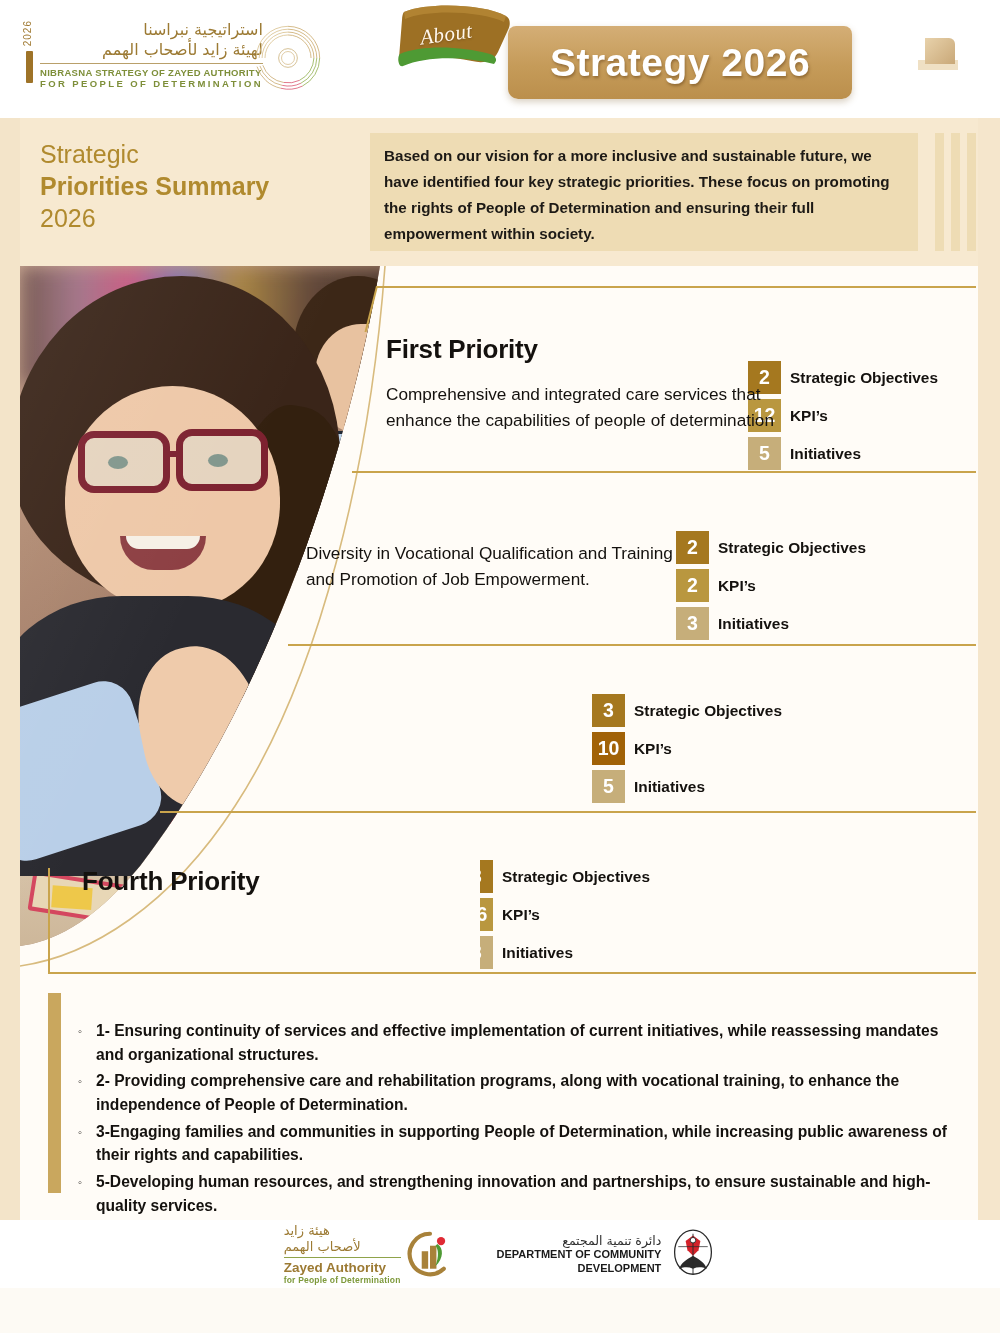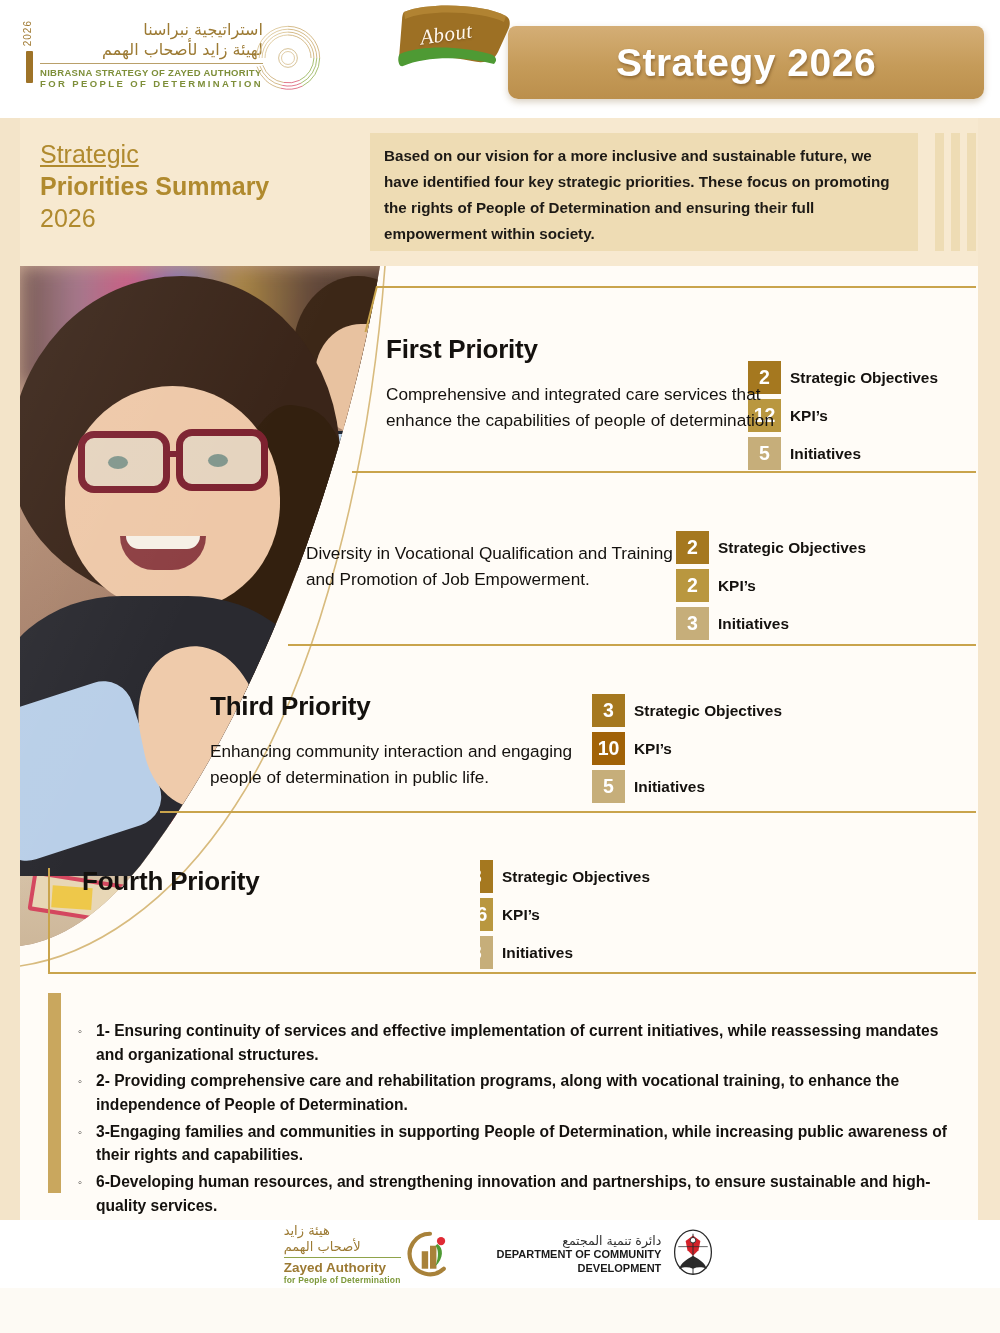--- a/index.html
+++ b/index.html
@@ -63,21 +63,21 @@
   }
   .about-text{
     position:absolute; left:22px; top:18px;
     font-size:21px; font-style:italic; color:#fff7ec;
     font-family:"Liberation Serif", serif;
     transform:rotate(-8deg); letter-spacing:.5px;
     text-shadow:0 1px 2px rgba(80,45,10,.45);
   }
   
   .title-banner{
-    position:absolute; left:508px; top:26px; width:476px; height:73px;
+    position:absolute; left:508px; top:26px; width:344px; height:73px;
     background:linear-gradient(180deg,#cfa濃 0%, #c8a163 100%);
     background:linear-gradient(180deg,#d4ae76 0%,#c59b59 55%,#bb8f4c 100%);
     border-radius:8px 8px 10px 10px;
     box-shadow:0 3px 7px rgba(120,85,35,.28);
     z-index:7;
     text-align:center;
   }
   .title-banner .ttl{
     position:absolute; inset:0; display:flex; align-items:center; justify-content:center;
     font-size:39px; font-weight:bold; color:#ffffff; letter-spacing:.5px;
@@ -95,21 +95,21 @@
 
   
   #intro{
     position:absolute; left:20px; top:118px; width:958px; height:148px;
     background:#f7e9d0; z-index:3;
   }
   .intro-left{
     position:absolute; left:20px; top:20px; width:320px;
     color:#b08a2e; line-height:1.28;
   }
-  .intro-l1{ font-size:25px;text-decoration:underline; }
+  .intro-l1{ font-size:25px; }
   .intro-l2{ font-size:25px; font-weight:bold; }
   .intro-l3{ font-size:25px; }
   .intro-box{
     position:absolute; left:350px; top:15px; width:548px; height:118px;
     background:#eedcb4; padding:10px 14px 0 14px;
     font-size:15.2px; font-weight:bold; color:#1d1a16; line-height:1.72;
   }
   .intro-bars{ position:absolute; left:915px; top:15px; width:46px; height:118px; }
   .intro-bars i{ position:absolute; top:0; width:9px; height:118px; background:#eedcb4; display:block;}
 
@@ -382,24 +382,20 @@
           <div class="chip" style="background:#b9973f">2</div>
           <div class="slabel">KPI’s</div>
         </div>
       <div class="stat">
           <div class="chip" style="background:#c6ae7a">3</div>
           <div class="slabel">Initiatives</div>
         </div>
     </div>
 
     <div class="hr-gold" style="left:140px; top:545px; width:816px;"></div>
-    <div class="prio" style="left:190px; top:425px; width:370px;">
-      <div class="ptitle">Third Priority</div>
-      <div class="pdesc">Enhancing community interaction and engaging people of determination in public life.</div>
-    </div>
     <div class="stats" style="left:572px; top:428px;">
       <div class="stat">
           <div class="chip" style="background:#a5781f">3</div>
           <div class="slabel">Strategic Objectives</div>
         </div>
       <div class="stat">
           <div class="chip" style="background:#a16207">10</div>
           <div class="slabel">KPI’s</div>
         </div>
       <div class="stat">
@@ -440,21 +436,21 @@
       <div class="bitem">
         <div class="bdot">◦</div>
         <div class="btxt">2- Providing comprehensive care and rehabilitation programs, along with vocational training, to enhance the independence of People of Determination.</div>
       </div>
       <div class="bitem">
         <div class="bdot">◦</div>
         <div class="btxt">3-Engaging families and communities in supporting People of Determination, while increasing public awareness of their rights and capabilities.</div>
       </div>
       <div class="bitem">
         <div class="bdot">◦</div>
-        <div class="btxt">6-Developing human resources, and strengthening innovation and partnerships, to ensure sustainable and high-quality services.</div>
+        <div class="btxt">5-Developing human resources, and strengthening innovation and partnerships, to ensure sustainable and high-quality services.</div>
       </div>
     </div>
   </div>
 
   <div id="footlogos">
 
     <div class="zal">
       <div class="txts">
         <div class="ar">هيئة زايد</div>
         <div class="ar">لأصحاب الهمم</div>

